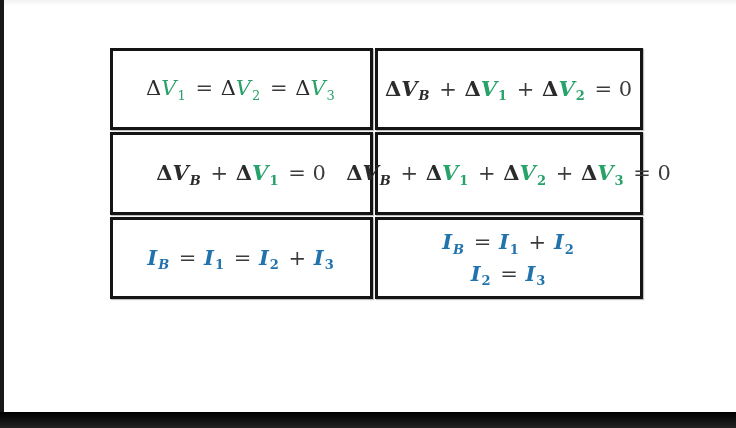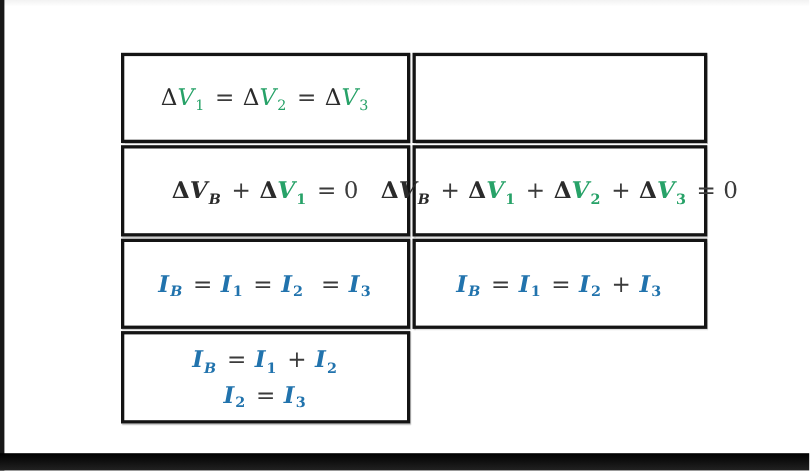--- a/index.html
+++ b/index.html
@@ -55,29 +55,27 @@
 <div class="stage">
   <div class="top-strip"></div>
   <div class="left-bar"></div>
   <div class="bottom-bar"></div>
 
   <div class="eq-table">
     <div class="cell">
         <div class="eq-line"><span class="tok d light">Δ</span><span class="tok vg light">V</span><span class="tok sg light">1</span><span class="tok o"> = </span><span class="tok d light">Δ</span><span class="tok vg light">V</span><span class="tok sg light">2</span><span class="tok o"> = </span><span class="tok d light">Δ</span><span class="tok vg light">V</span><span class="tok sg light">3</span></div>
       </div>
     <div class="cell">
+        <div class="eq-line"><span class="tok d">Δ</span><span class="tok vd">V</span><span class="tok sd it">B</span><span class="tok o"> + </span><span class="tok d">Δ</span><span class="tok vg">V</span><span class="tok sg">1</span><span class="tok o"> + </span><span class="tok d">Δ</span><span class="tok vg">V</span><span class="tok sg">2</span><span class="tok o"> = 0</span></div>
       </div>
     <div class="cell">
         <div class="eq-line"><span class="tok d">Δ</span><span class="tok vd">V</span><span class="tok sd it">B</span><span class="tok o"> + </span><span class="tok d">Δ</span><span class="tok vg">V</span><span class="tok sg">1</span><span class="tok o"> = 0</span></div>
       </div>
     <div class="cell">
         <div class="eq-line"><span class="tok d">Δ</span><span class="tok vd">V</span><span class="tok sd it">B</span><span class="tok o"> + </span><span class="tok d">Δ</span><span class="tok vg">V</span><span class="tok sg">1</span><span class="tok o"> + </span><span class="tok d">Δ</span><span class="tok vg">V</span><span class="tok sg">2</span><span class="tok o"> + </span><span class="tok d">Δ</span><span class="tok vg">V</span><span class="tok sg">3</span><span class="tok o"> = 0</span></div>
-      </div>
-    <div class="cell">
-        <div class="eq-line"><span class="tok ib">I</span><span class="tok sb it">B</span><span class="tok o"> = </span><span class="tok ib">I</span><span class="tok sb">1</span><span class="tok o"> = </span><span class="tok ib">I</span><span class="tok sb">2</span><span class="tok o">  = </span><span class="tok ib">I</span><span class="tok sb">3</span></div>
       </div>
     <div class="cell">
         <div class="eq-line"><span class="tok ib">I</span><span class="tok sb it">B</span><span class="tok o"> = </span><span class="tok ib">I</span><span class="tok sb">1</span><span class="tok o"> = </span><span class="tok ib">I</span><span class="tok sb">2</span><span class="tok o"> + </span><span class="tok ib">I</span><span class="tok sb">3</span></div>
       </div>
     <div class="cell">
         <div class="eq-line"><span class="tok ib">I</span><span class="tok sb it">B</span><span class="tok o"> = </span><span class="tok ib">I</span><span class="tok sb">1</span><span class="tok o"> + </span><span class="tok ib">I</span><span class="tok sb">2</span></div>
         <div class="eq-line"><span class="tok ib">I</span><span class="tok sb">2</span><span class="tok o"> = </span><span class="tok ib">I</span><span class="tok sb">3</span></div>
       </div>
   </div>
 </div>

